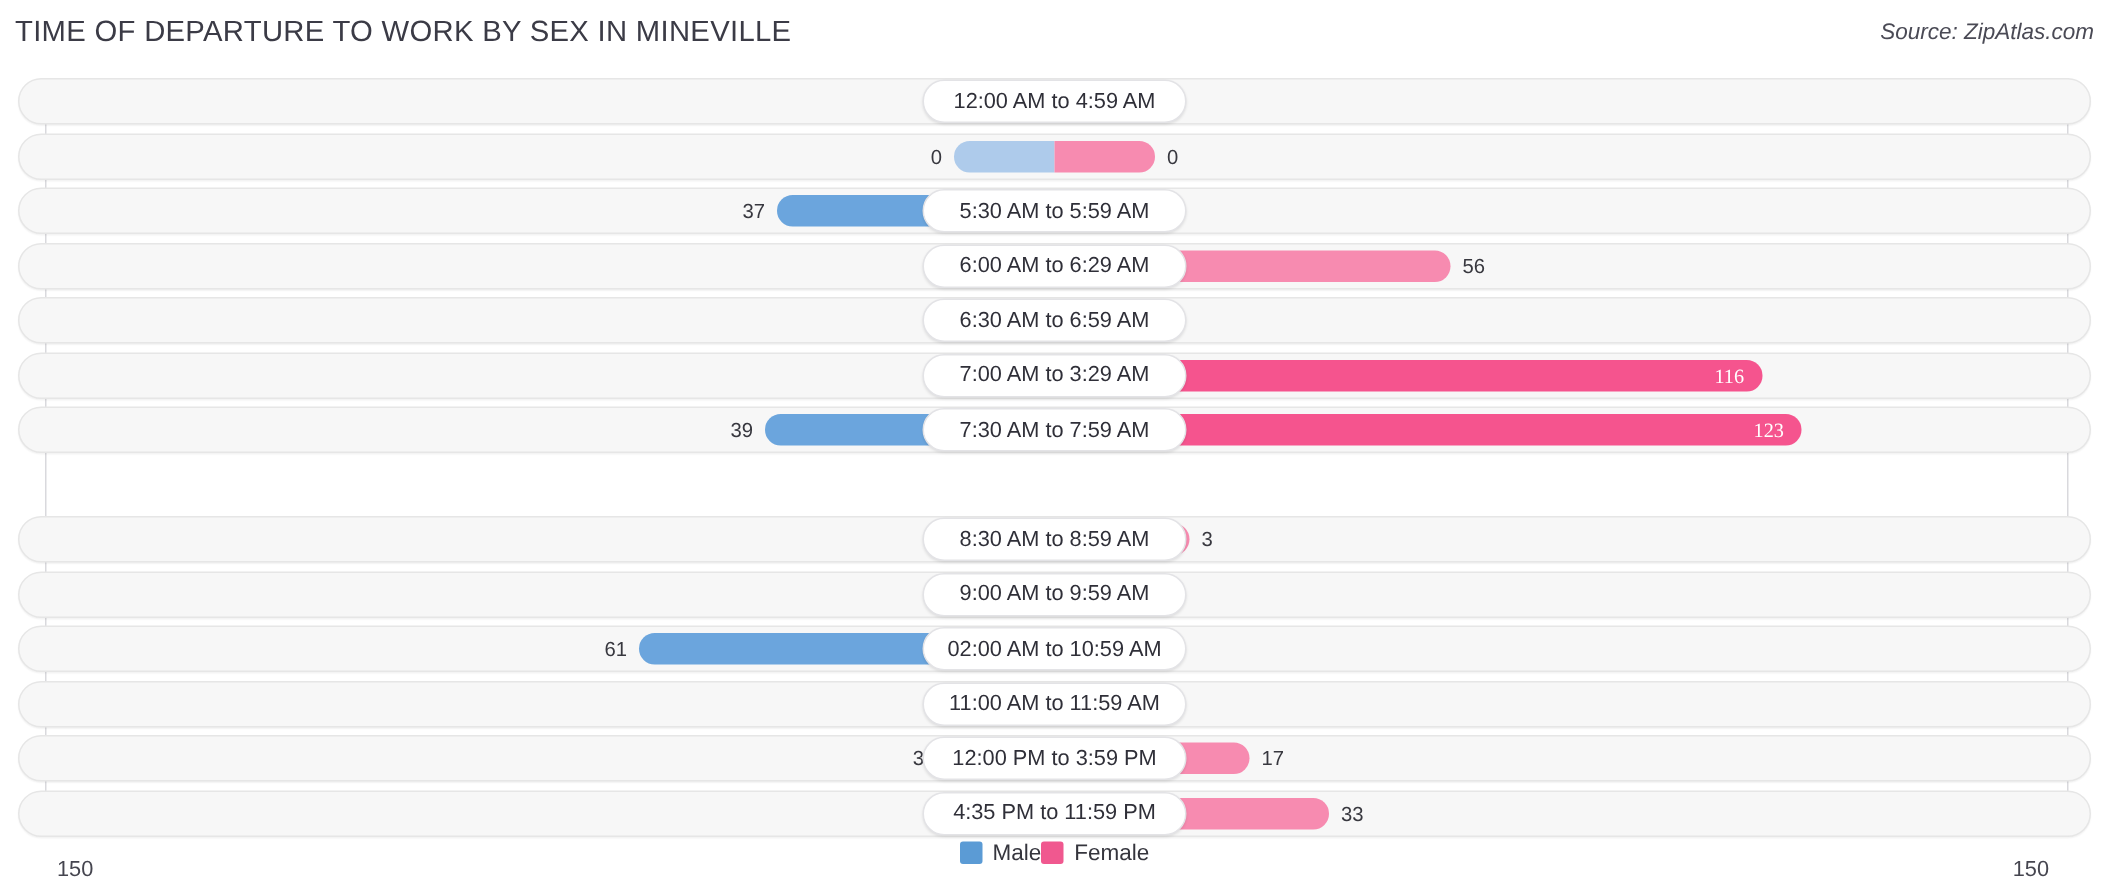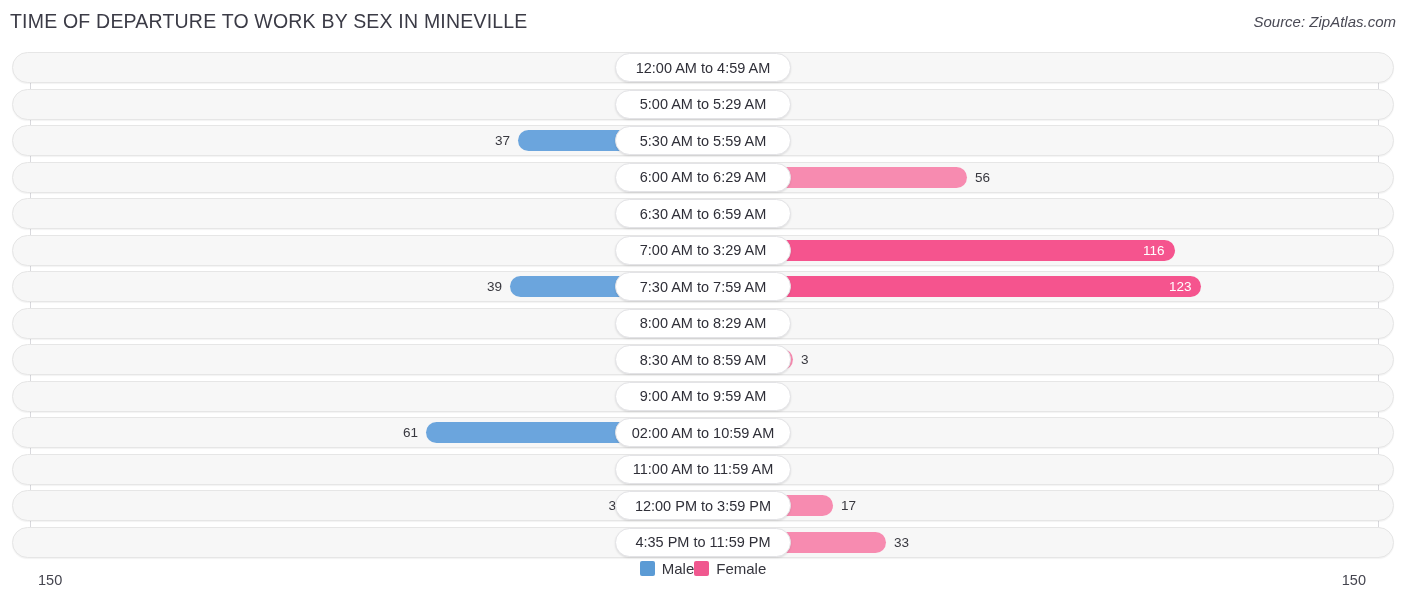--- a/index.html
+++ b/index.html
@@ -60,21 +60,21 @@
   .bar.female{
     border-radius:0 11px 11px 0;
     left:691px;
   }
   .bar.male::after,.bar.female::after{content:"";}
 
   .vallab{
     position:absolute;top:5px;height:21px;line-height:21px;
     font-size:13.5px;color:#38383f;white-space:nowrap;
   }
-  .vallab.inside{color:#ffffff;}
+  .vallab.inside{color:#ffffff;font-family:Liberation Serif, serif;}
 
   
   .pill{
     position:absolute;top:1px;left:603px;width:176px;height:29px;
     background:#ffffff;
     border:1px solid #e3e3e6;
     border-radius:15px;
     box-sizing:border-box;
     display:flex;align-items:center;justify-content:center;
     font-size:14.5px;color:#2f2f38;
@@ -117,21 +117,20 @@
         <div class="vallab" style="right: 766px;">0</div>
         <div class="vallab" style="left: 766px;">0</div>
         <div class="pill">12:00 AM to 4:59 AM</div>
       </div>
       <div class="row" style="top: 36.5px;">
         <div class="track"></div>
         <div class="bar male" style="width: 67px; background: rgb(174, 203, 235);"></div>
         <div class="bar female" style="width: 67px; background: rgb(247, 139, 176);"></div>
         <div class="vallab" style="right: 766px;">0</div>
         <div class="vallab" style="left: 766px;">0</div>
-        <div class="pill">5:00 AM to 5:29 AM</div>
       </div>
       <div class="row" style="top: 73px;">
         <div class="track"></div>
         <div class="bar male" style="width: 185px; background: rgb(107, 165, 221);"></div>
         <div class="bar female" style="width: 67px; background: rgb(247, 139, 176);"></div>
         <div class="vallab" style="right: 884px;">37</div>
         <div class="vallab" style="left: 766px;">0</div>
         <div class="pill">5:30 AM to 5:59 AM</div>
       </div>
       <div class="row" style="top: 109.5px;">
@@ -158,28 +157,20 @@
         <div class="vallab inside" style="left: 1131px;">116</div>
         <div class="pill">7:00 AM to 3:29 AM</div>
       </div>
       <div class="row" style="top: 219px;">
         <div class="track"></div>
         <div class="bar male" style="width: 193px; background: rgb(107, 165, 221);"></div>
         <div class="bar female" style="width: 498px; background: rgb(245, 84, 142);"></div>
         <div class="vallab" style="right: 892px;">39</div>
         <div class="vallab inside" style="left: 1157px;">123</div>
         <div class="pill">7:30 AM to 7:59 AM</div>
-      </div>
-      <div class="row" style="top: 255.5px;">
-        <div class="track"></div>
-        <div class="bar male" style="width: 67px; background: rgb(174, 203, 235);"></div>
-        <div class="bar female" style="width: 67px; background: rgb(247, 139, 176);"></div>
-        <div class="vallab" style="right: 766px;">0</div>
-        <div class="vallab" style="left: 766px;">0</div>
-        <div class="pill">8:00 AM to 8:29 AM</div>
       </div>
       <div class="row" style="top: 292px;">
         <div class="track"></div>
         <div class="bar male" style="width: 67px; background: rgb(174, 203, 235);"></div>
         <div class="bar female" style="width: 90px; background: rgb(247, 139, 176);"></div>
         <div class="vallab" style="right: 766px;">0</div>
         <div class="vallab" style="left: 789px;">3</div>
         <div class="pill">8:30 AM to 8:59 AM</div>
       </div>
       <div class="row" style="top: 328.5px;">

